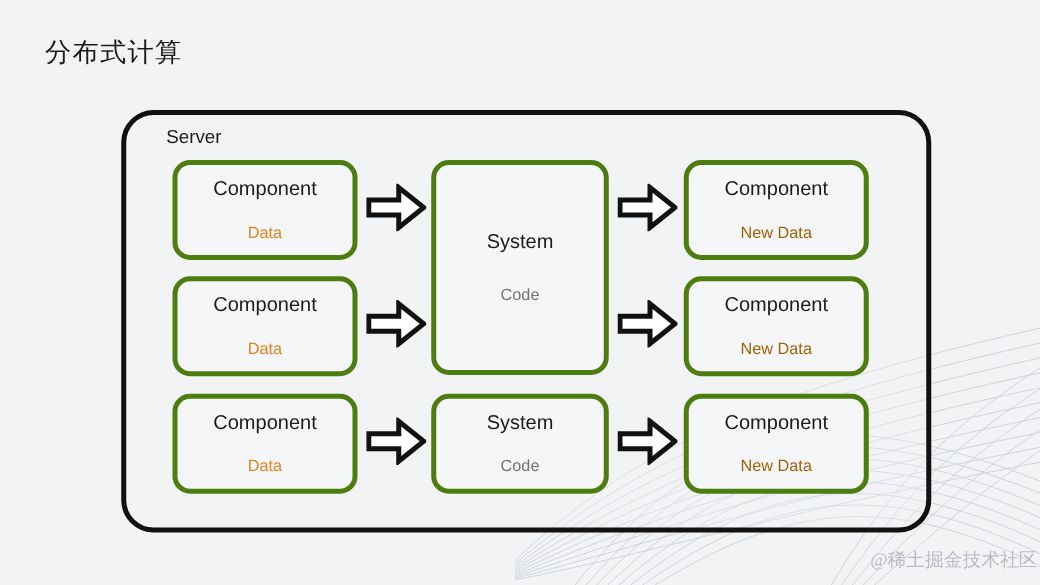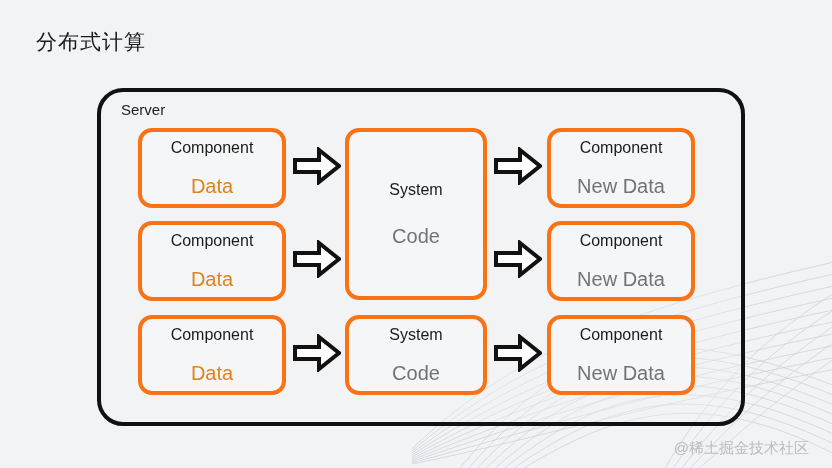--- a/index.html
+++ b/index.html
@@ -47,63 +47,63 @@
     width: 648px;
     height: 338px;
     border: 4px solid #111111;
     border-radius: 26px;
     background: rgba(242,243,245,0.35);
     box-sizing: border-box;
     z-index: 2;
   }
   #server-label {
     position: absolute;
-    left: 20px;
+    left: 32px;
     top: 10px;
     font-size: 15px;
     color: #1c1c1c;
     line-height: 1;
     text-align: center;
   }
 
   
   #diagram {
     position: absolute;
     left: 0;
     top: 0;
     width: 832px;
     height: 468px;
     z-index: 3;
     pointer-events: none;
   }
 
   .node-box {
     position: absolute;
-    border: 4px solid #f97316;
+    border: 4px solid #4d7c0f;
     border-radius: 14px;
     background: #f5f6f7;
     box-sizing: border-box;
     display: flex;
     flex-direction: column;
     align-items: center;
     justify-content: center;
     pointer-events: auto;
   }
   .node-title {
     font-size: 16px;
     color: #1b1b1b;
     line-height: 1.1;
   }
   .node-sub {
-    font-size: 20px;
+    font-size: 13px;
     line-height: 1.1;
   }
   .sub-data   { color: #e0821d; }
   .sub-code   { color: #737373; }
-  .sub-new    { color: #737373; }
+  .sub-new    { color: #a16207; }
 
   
   .box-left, .box-right {
     width: 148px;
     height: 80px;
   }
   .box-left  .node-title { margin-bottom: 18px; }
   .box-right .node-title { margin-bottom: 18px; }
 
   
@@ -125,25 +125,25 @@
     position: absolute;
     width: 48px;
     height: 38px;
     pointer-events: auto;
   }
   .block-arrow svg { display: block; }
 
   
   #watermark {
     position: absolute;
-    right: 23px;
+    right: 2px;
     bottom: 10px;
     font-size: 15px;
     color: #b9bcc2;
-    font-family: Liberation Sans, sans-serif;
+    font-family: Liberation Serif, serif;
     z-index: 4;
     white-space: nowrap;
   }
 </style>
 </head>
 <body>
 
 <svg id="bg-waves" viewBox="0 0 420 250" preserveAspectRatio="none">
   <g fill="none" stroke="#c9ced6" stroke-width="0.8" opacity="0.85">
     <path d="M-20 250 C 80 150, 170 100, 440 40"></path>

